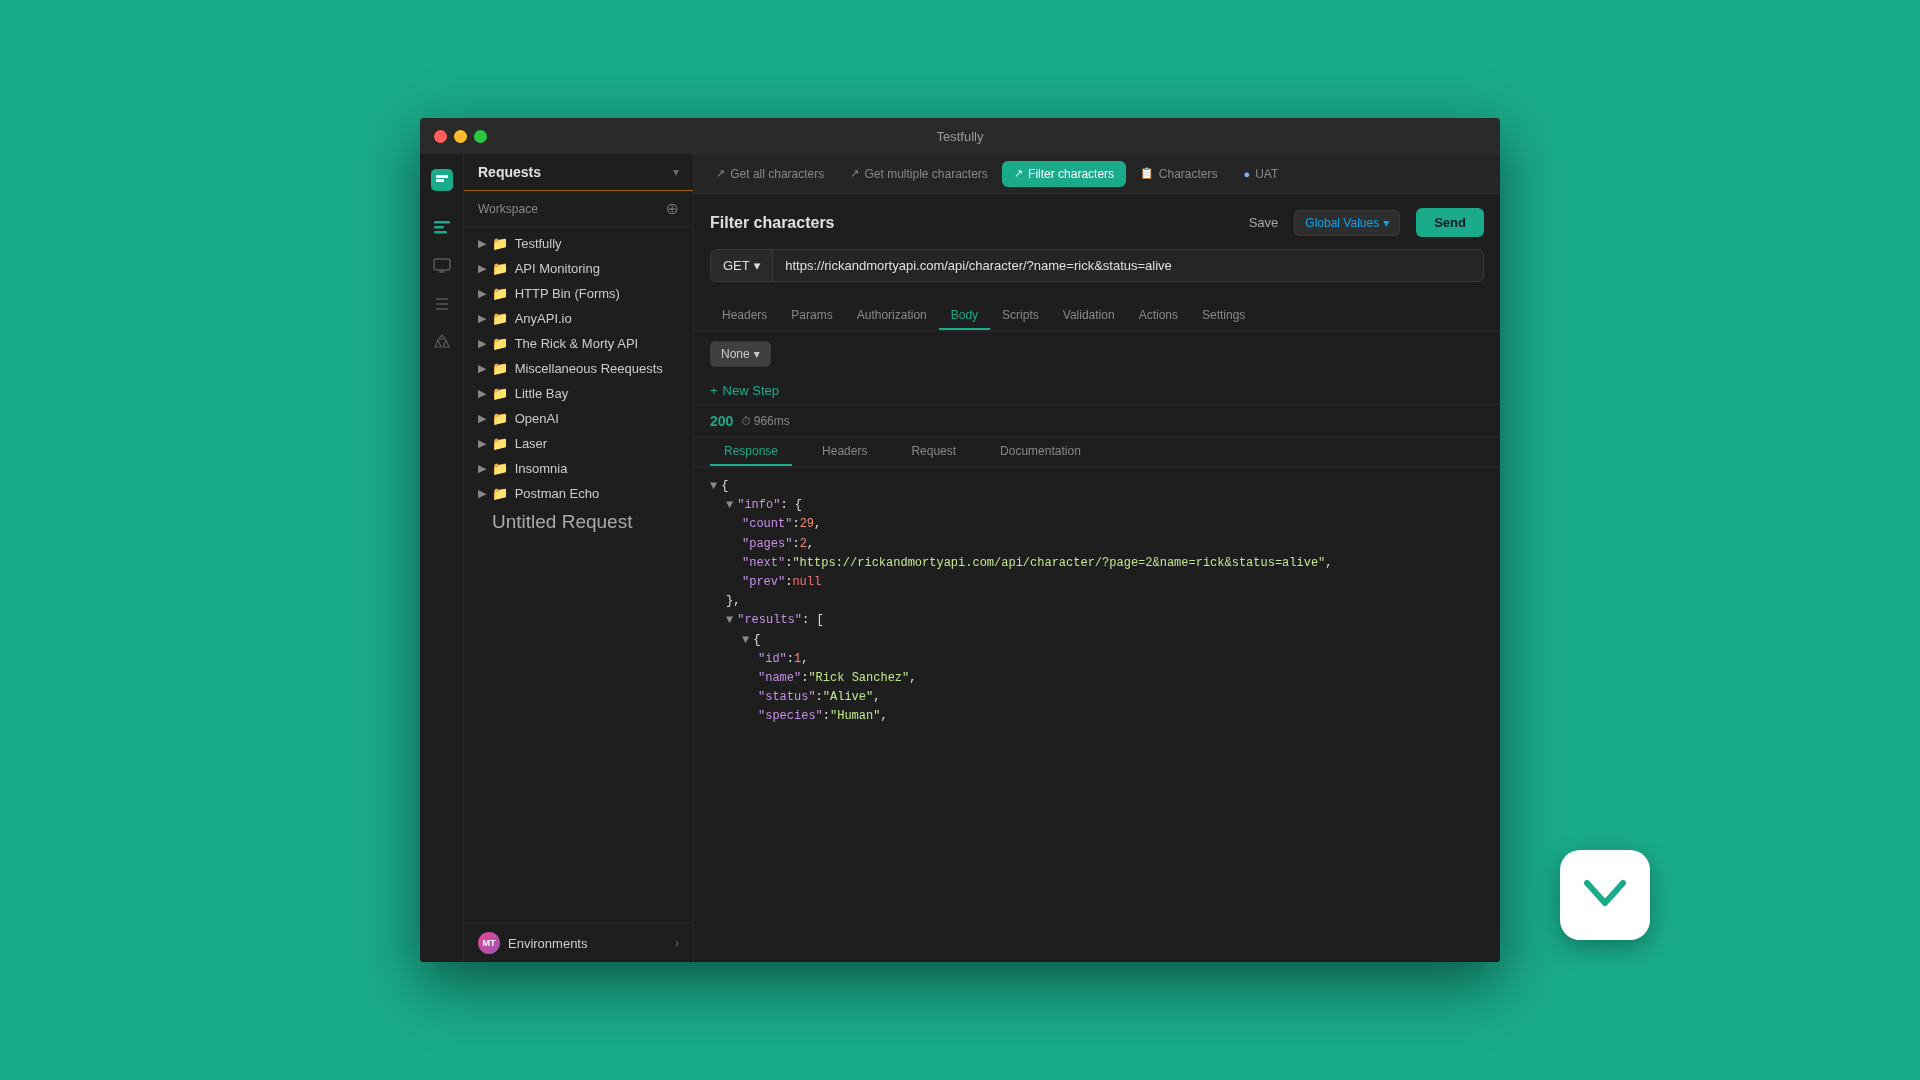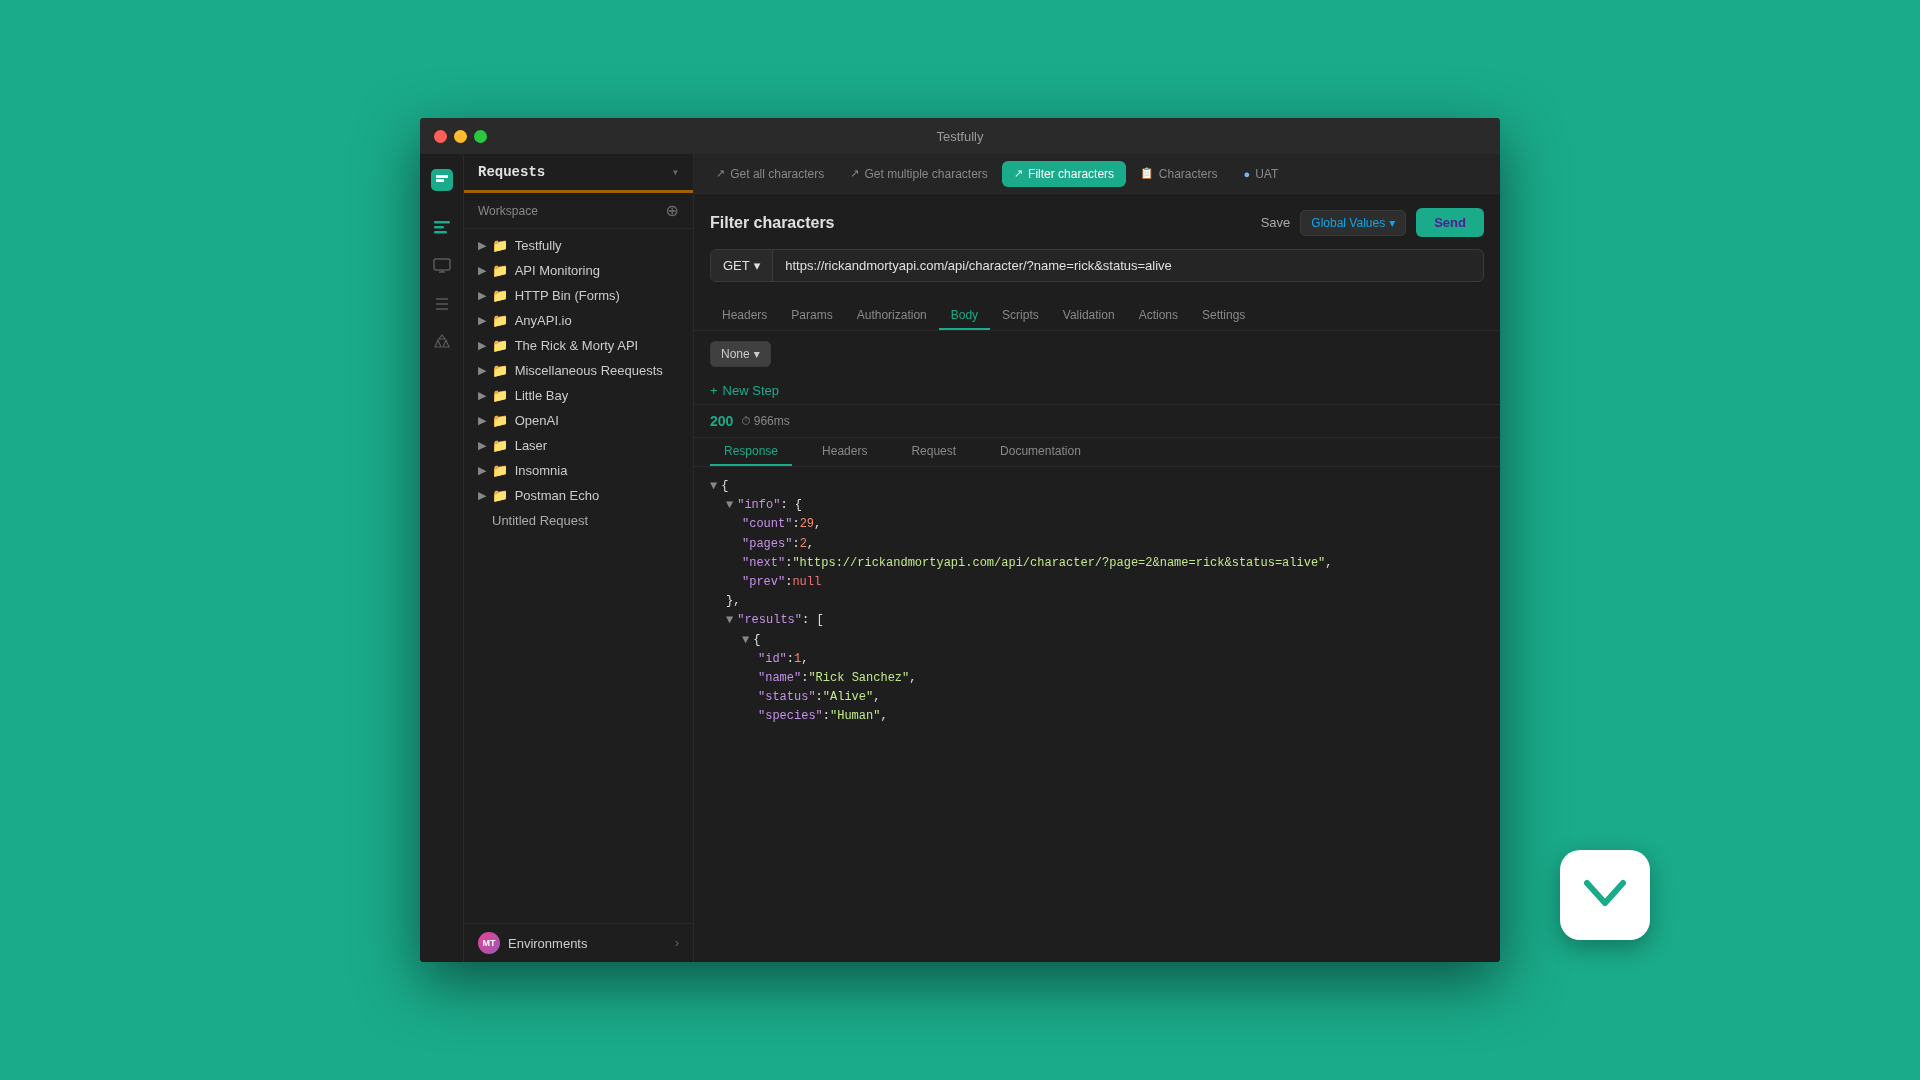--- a/index.html
+++ b/index.html
@@ -88,22 +88,21 @@
       border-right: 1px solid #2a2a2a;
       display: flex;
       flex-direction: column;
       overflow: hidden;
     }
     .sidebar-header {
       display: flex;
       align-items: center;
       justify-content: space-between;
       padding: 10px 14px;
-      border-bottom: 3px solid #a16207;
-      font-family: Liberation Mono, monospace;
+      border-bottom: 1px solid #a16207;
     }
     .sidebar-header-title {
       color: #e0e0e0;
       font-size: 14px;
       font-weight: 600;
     }
     .sidebar-header-right {
       display: flex;
       align-items: center;
       gap: 6px;
@@ -148,21 +147,21 @@
       color: #888;
       font-size: 11px;
     }
     .sidebar-item .folder-emoji {
       font-size: 13px;
     }
     .sidebar-item-label { flex: 1; }
     .sidebar-item-untitled {
       padding-left: 28px;
       color: #aaa;
-      font-size: 13px;
+      font-size: 19px;
       cursor: pointer;
     }
     .sidebar-bottom {
       border-top: 1px solid #2a2a2a;
       padding: 8px 14px;
       display: flex;
       align-items: center;
       gap: 8px;
       cursor: pointer;
     }
@@ -233,21 +232,21 @@
       margin-bottom: 12px;
     }
     .request-title {
       color: #e0e0e0;
       font-size: 16px;
       font-weight: 600;
     }
     .request-actions {
       display: flex;
       align-items: center;
-      gap: 10px;
+      gap: 16px;
     }
     .save-btn {
       background: transparent;
       border: none;
       color: #aaa;
       font-size: 13px;
       cursor: pointer;
     }
     .global-values-btn {
       background: #2e2e2e;
@@ -257,21 +256,21 @@
       padding: 5px 10px;
       border-radius: 5px;
       cursor: pointer;
       display: flex;
       align-items: center;
       gap: 4px;
     }
     .send-btn {
       background: #1aab8a;
       border: none;
-      color: #4c1d95;
+      color: #0f172a;
       font-size: 13px;
       font-weight: 600;
       padding: 7px 18px;
       border-radius: 6px;
       cursor: pointer;
     }
     .url-bar {
       display: flex;
       align-items: center;
       background: #252525;

